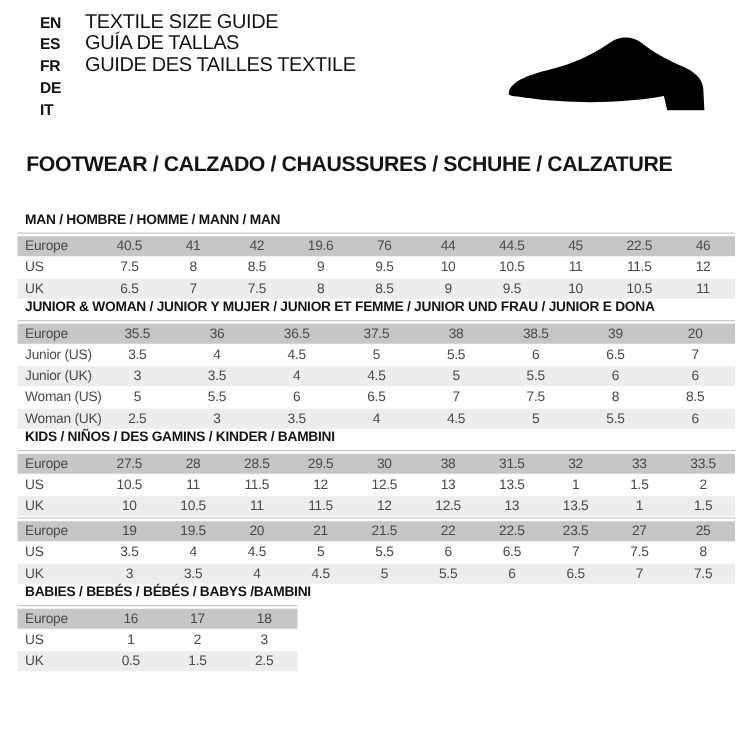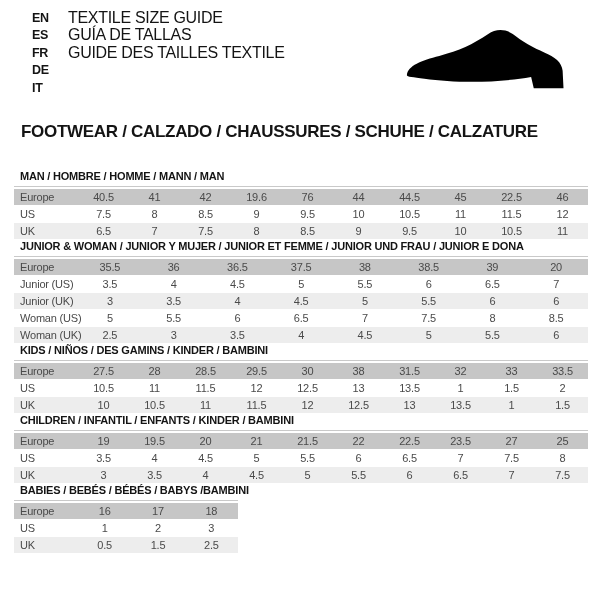--- a/index.html
+++ b/index.html
@@ -216,21 +216,20 @@
           <span class="tcell">11.5</span>
           <span class="tcell">12</span>
           <span class="tcell">12.5</span>
           <span class="tcell">13</span>
           <span class="tcell">13.5</span>
           <span class="tcell">1</span>
           <span class="tcell">1.5</span>
         </div>
       </div>
       <div class="section">
-        <div class="section-title">CHILDREN / INFANTIL / ENFANTS / KINDER / BAMBINI</div>
         <div class="section-rule"></div>
         <div class="trow header">
           <span class="tlabel">Europe</span>
           <span class="tcell">19</span>
           <span class="tcell">19.5</span>
           <span class="tcell">20</span>
           <span class="tcell">21</span>
           <span class="tcell">21.5</span>
           <span class="tcell">22</span>
           <span class="tcell">22.5</span>

